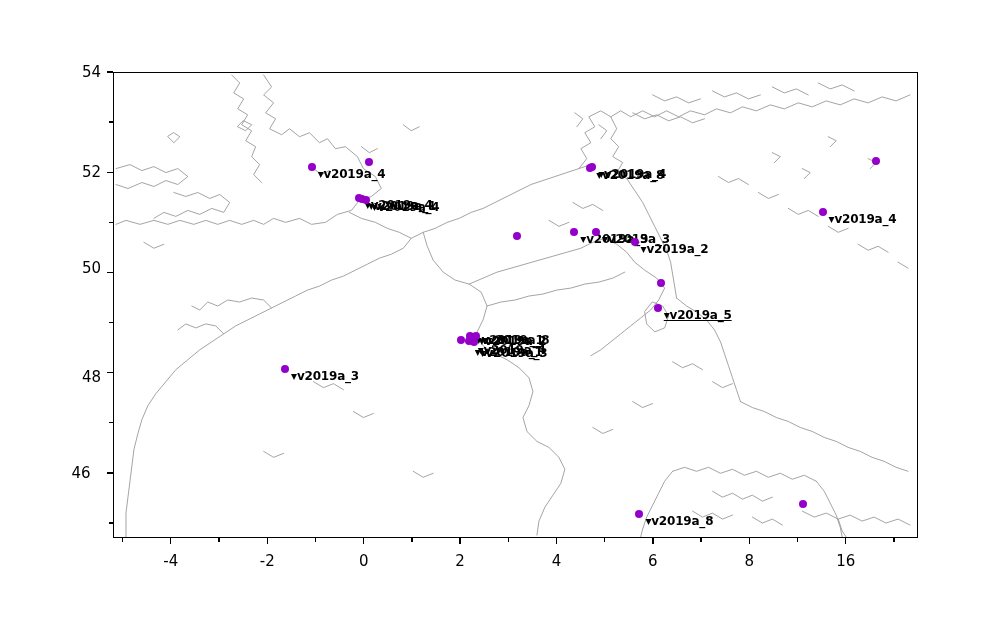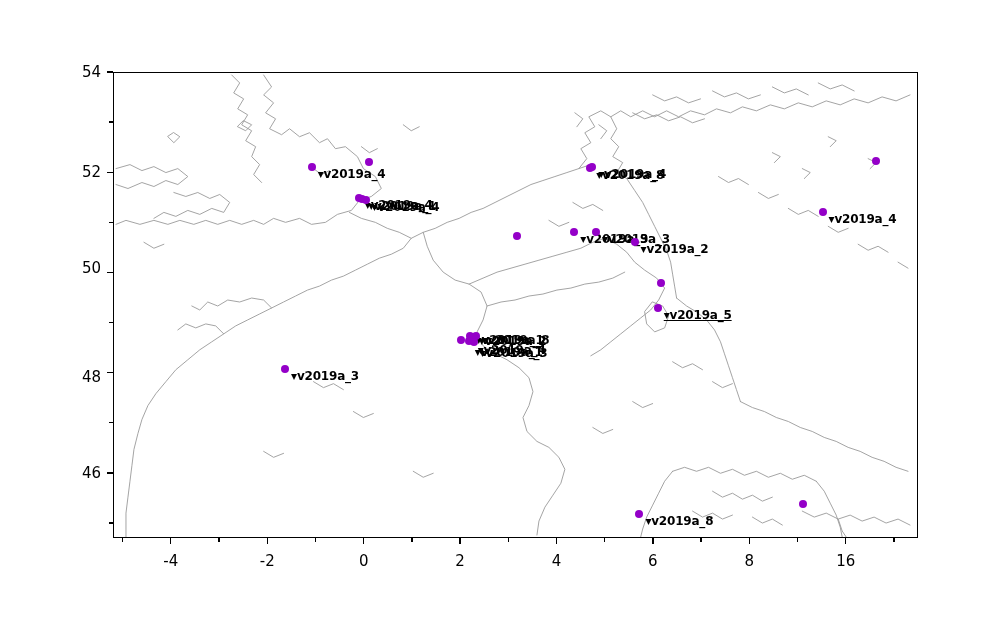--- a/index.html
+++ b/index.html
@@ -139,21 +139,21 @@
       <div class="dotlabel" style="left: 365.599px; top: 279.576px;">▾v2019a_3</div>
       <div class="dot" style="left: 171.123px; top: 295.634px; background: rgb(148, 0, 200);"></div>
       <div class="dotlabel" style="left: 177.123px; top: 302.634px;">▾v2019a_3</div>
       <div class="dot" style="left: 525.419px; top: 440.946px; background: rgb(148, 0, 200);"></div>
       <div class="dotlabel" style="left: 531.419px; top: 447.946px;">▾v2019a_8</div>
       <div class="dot" style="left: 689.311px; top: 430.925px; background: rgb(148, 0, 200);"></div>
     </div>
 
   <div id="overlay"></div>
 <div class="tick ytick" style="left: 107px; top: 472.21px;"></div>
-    <div class="tick-label-y" style="left: 61px; top: 472.86px; width: 40px;">46</div>
+    <div class="tick-label-y" style="left: 61px; top: 472.86px; width: 40px; text-align: center;">46</div>
     <div class="tick ytick" style="left: 107px; top: 371.995px;"></div>
     <div class="tick-label-y" style="left: 61px; top: 377px; width: 40px;">48</div>
     <div class="tick ytick" style="left: 107px; top: 271.78px;"></div>
     <div class="tick-label-y" style="left: 61px; top: 268px; width: 40px;">50</div>
     <div class="tick ytick" style="left: 107px; top: 171.565px;"></div>
     <div class="tick-label-y" style="left: 61px; top: 172.215px; width: 40px;">52</div>
     <div class="tick ytick" style="left: 107px; top: 71.35px;"></div>
     <div class="tick-label-y" style="left: 61px; top: 72px; width: 40px;">54</div>
     <div class="tick ytick minor" style="left: 109px; top: 522.318px;"></div>
     <div class="tick ytick minor" style="left: 109px; top: 422.103px;"></div>

